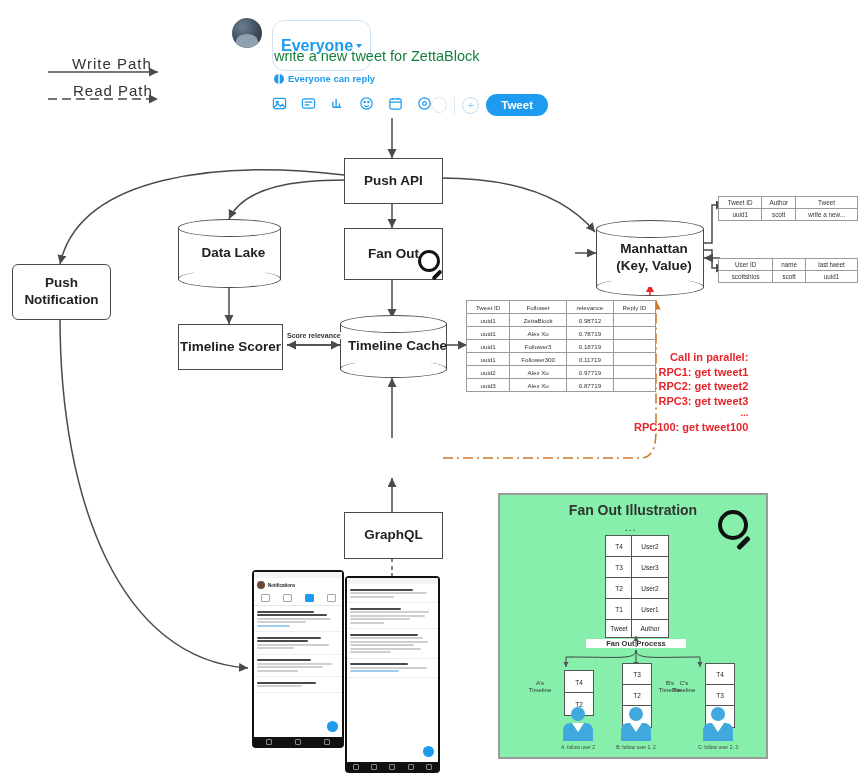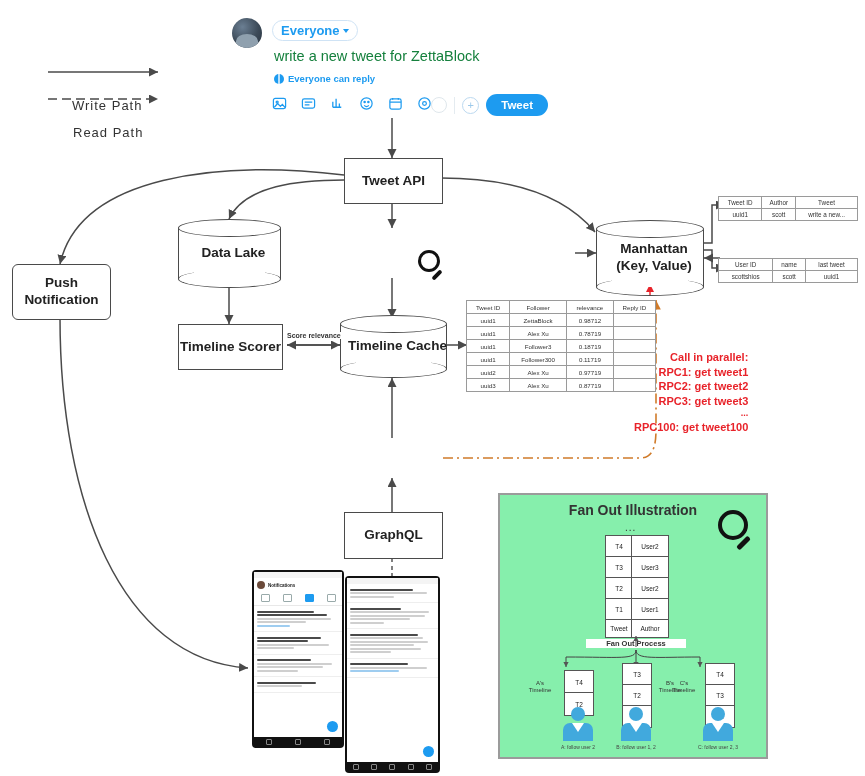--- a/index.html
+++ b/index.html
@@ -20,32 +20,32 @@
              border-left:1.6px solid #4a4a4a;border-right:1.6px solid #4a4a4a;background:#fff;}
   .cyl .top,.cyl .bot{position:absolute;left:0;right:0;height:18px;
              border:1.6px solid #4a4a4a;border-radius:50%;background:#fff;box-sizing:border-box;}
   .cyl .top{top:0;}
   .cyl .bot{bottom:0;border-top:none;background:transparent;}
   .cyl .lbl{position:absolute;left:0;right:0;top:0;bottom:0;display:flex;
             align-items:center;justify-content:center;text-align:center;
             font-size:13.5px;font-weight:bold;line-height:1.25;color:#222;padding-left:8px;}
 
   
-  .legend-text{position:absolute;font-size:13px;letter-spacing:1px;color:#333;margin-top:43px;}
+  .legend-text{position:absolute;font-size:15px;letter-spacing:1px;color:#333;}
 
   
   .composer{position:absolute;left:228px;top:8px;width:320px;height:116px;}
   .avatar{position:absolute;left:4px;top:10px;width:30px;height:30px;border-radius:50%;
           background:radial-gradient(circle at 35% 30%,#6b7f93 0%,#3c4a58 55%,#27313c 100%);
           overflow:hidden;}
   .avatar:after{content:"";position:absolute;left:4px;top:16px;width:22px;height:14px;
           background:#8fa0ae;border-radius:50% 50% 0 0;}
-  .aud-pill{position:absolute;left:44px;top:12px;height:19px;padding:0 8px;
+  .aud-pill{position:absolute;left:44px;top:12px;height:19px;padding:15px 8px;
           border:1px solid #cfe3f5;border-radius:12px;display:flex;align-items:center;gap:3px;
-          color:#1d9bf0;font-size:13px;font-weight:bold;background:#fff;}
+          color:#1d9bf0;font-size:16px;font-weight:bold;background:#fff;}
   .chev{width:0;height:0;border-left:3.5px solid transparent;border-right:3.5px solid transparent;
         border-top:4px solid #1d9bf0;}
   .tw-text{position:absolute;left:46px;top:40px;font-size:14.5px;color:#15803d;}
   .reply-row{position:absolute;left:46px;top:65px;display:flex;align-items:center;gap:4px;
         color:#1d9bf0;font-size:9.5px;font-weight:bold;}
   .globe{width:10px;height:10px;border-radius:50%;background:#1d9bf0;position:relative;}
   .globe:after{content:"";position:absolute;left:4px;top:0;width:2px;height:10px;background:#fff;opacity:.7;}
   .icon-row{position:absolute;left:44px;top:88px;display:flex;gap:14px;align-items:center;}
   .ci{width:15px;height:15px;color:#1d9bf0;}
   .tw-right{position:absolute;right:0;top:86px;display:flex;align-items:center;gap:7px;}
@@ -226,23 +226,26 @@
     </div>
     <div class="tw-right">
       <span class="ring"></span>
       <span class="divider-v"></span>
       <span class="plus-circ">+</span>
       <span class="tweet-btn">Tweet</span>
     </div>
   </div>
 
   <div class="node" style="left:344px;top:158px;width:97px;height:44px;">
-    <span>Tweet API</span>
-  </div>
-
+    <span>Push API</span>
+  </div>
+
+  <div class="node" style="left:344px;top:228px;width:97px;height:50px;">
+    <span>Fan Out</span>
+  </div>
 
   <div class="node" style="left:12px;top:264px;width:97px;height:54px;flex-direction:column;border-radius:6px;">
     <span>Push</span>
     <span>Notification</span>
   </div>
 
   <div class="node" style="left:178px;top:324px;width:103px;height:44px;">
     <span>Timeline Scorer</span>
   </div>
 

